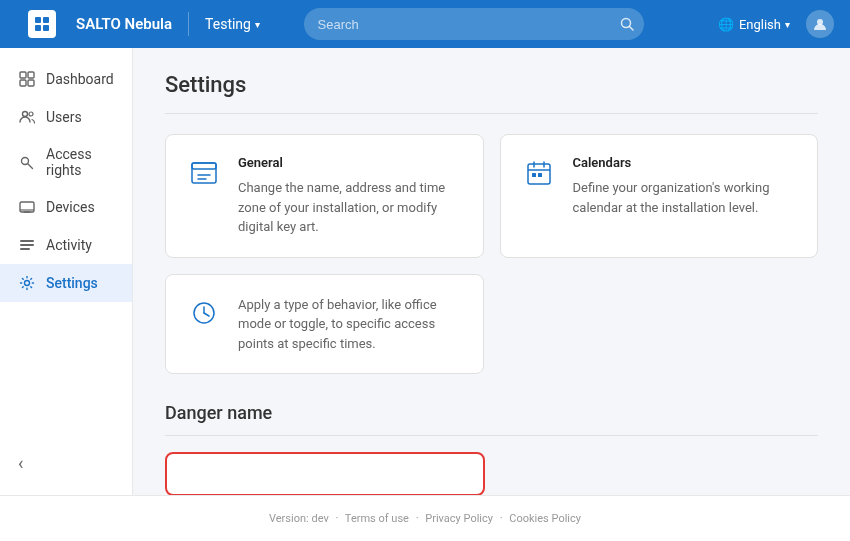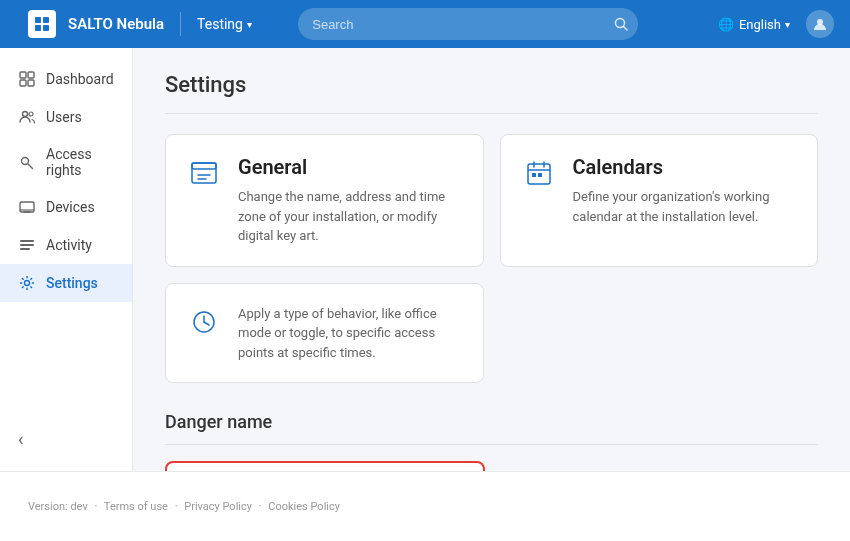--- a/index.html
+++ b/index.html
@@ -12,21 +12,21 @@
       display: flex;
       align-items: center;
       padding: 0 16px;
       gap: 12px;
       flex-shrink: 0;
       z-index: 10;
     }
     .header-logo {
       display: flex;
       align-items: center;
-      gap: 12px;
+      gap: 20px;
       color: #fff;
       font-weight: 600;
       font-size: 15px;
       white-space: nowrap;
       padding-left: 12px;
     }
     .logo-icon {
       width: 28px;
       height: 28px;
       background: #fff;
@@ -201,21 +201,21 @@
       width: 36px;
       height: 36px;
       flex-shrink: 0;
       display: flex;
       align-items: center;
       justify-content: center;
       border-radius: 4px;
     }
     .card-body {}
     .card-title {
-      font-size: 20px;
+      font-size: 13px;
       font-weight: 600;
       color: #222;
       margin-bottom: 8px;
     }
     .card-desc {
       font-size: 13px;
       color: #666;
       line-height: 1.5;
     }
 
@@ -238,23 +238,24 @@
       padding: 20px;
       display: flex;
       gap: 16px;
       align-items: flex-start;
       max-width: 320px;
       cursor: pointer;
     }
 
     
     .footer {
+      text-align: center;
       font-size: 11px;
       color: #999;
-      padding: 28px;
+      padding: 16px;
       background: #fff;
       border-top: 1px solid #e8e8e8;
       flex-shrink: 0;
     }
     .footer a { color: #999; text-decoration: none; }
     .footer-sep { margin: 0 4px; }
 
     
     svg { display: block; }
   </style>

